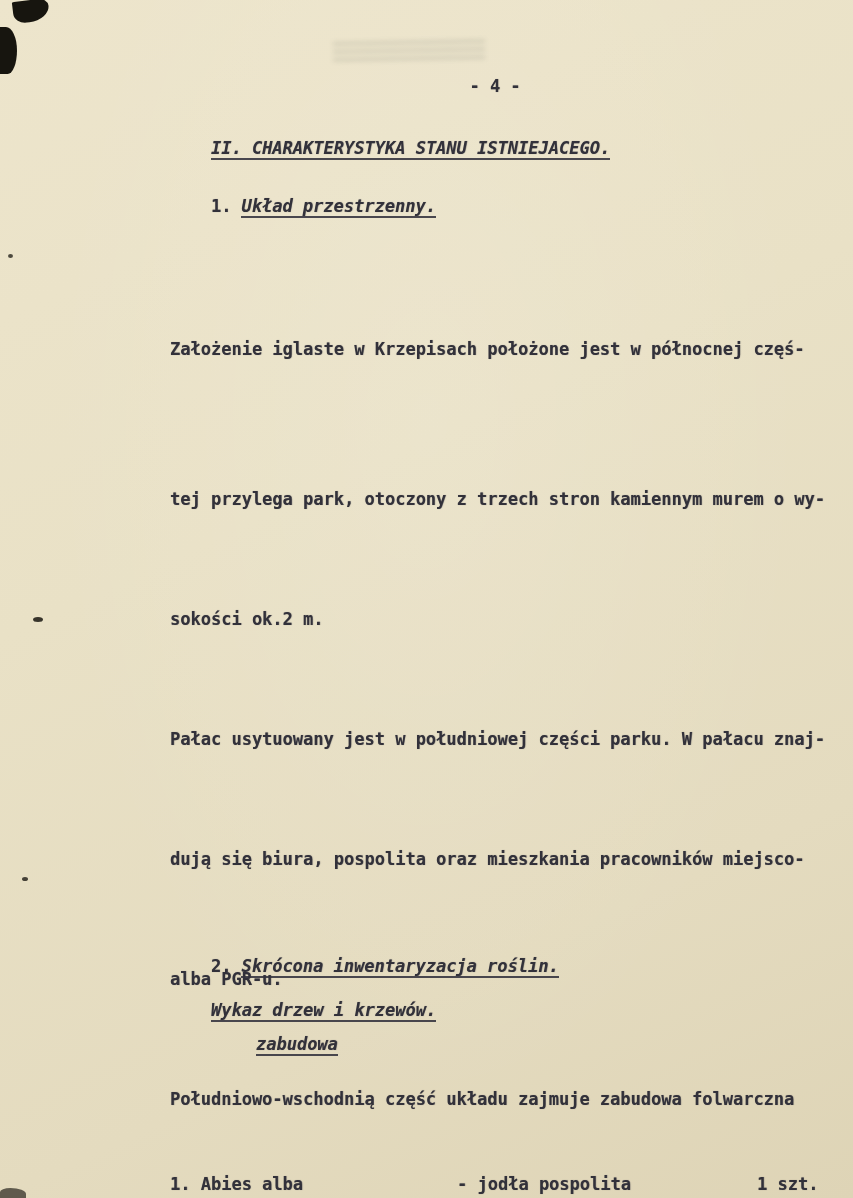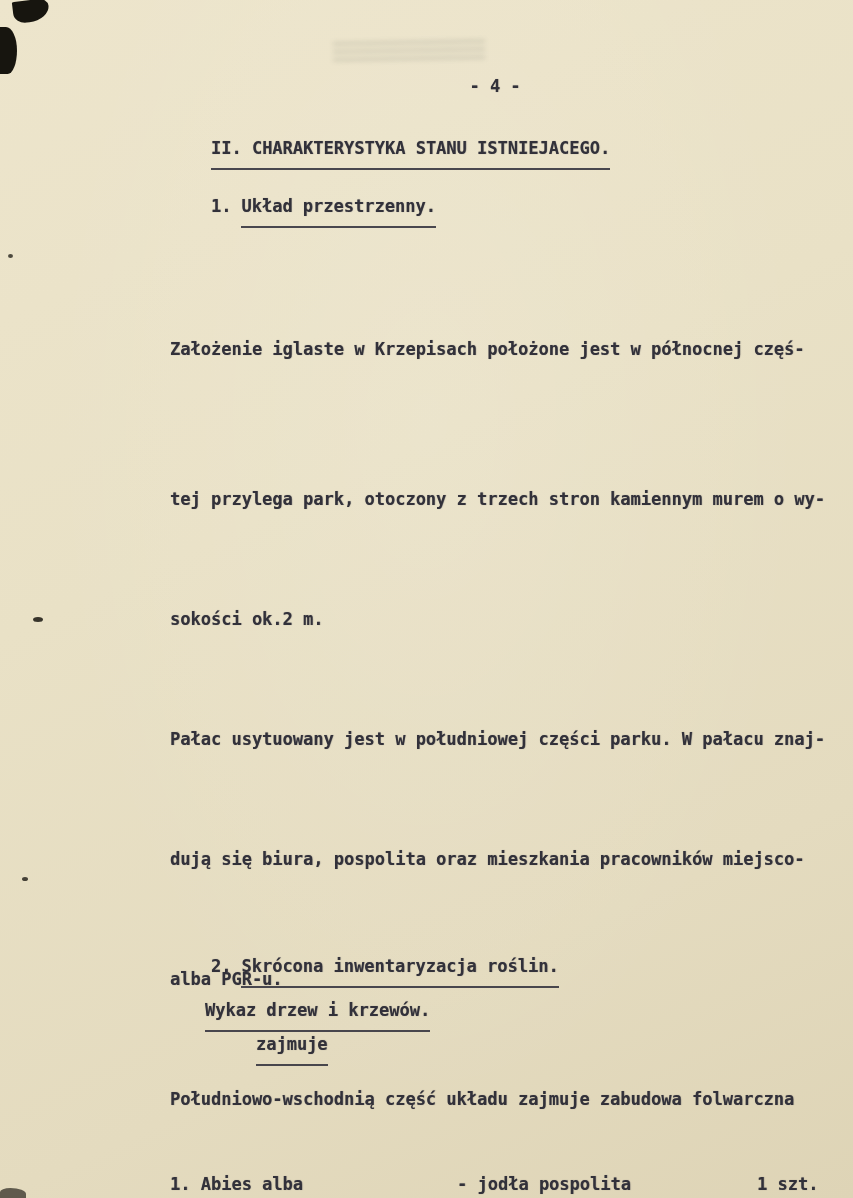--- a/index.html
+++ b/index.html
@@ -16,30 +16,30 @@
     font-weight:bold;
     color:#32313a;
   }
   .txt {
     position:absolute;
     font-size:17px;
     white-space:pre;
     letter-spacing:0;
     text-shadow:0.4px 0.4px 0.8px rgba(50,49,60,0.55);
   }
-  .ul { border-bottom:2px solid rgba(50,49,60,0.88); padding-bottom:10px; }
+  .ul { border-bottom:2px solid rgba(50,49,60,0.88); padding-bottom:0;font-style:italic; }
   .num { margin-right:10px; }
 
   .page-number { top:76px; left:170px; width:650px; text-align:center; }
   .doc-title   { top:118px; left:170px; }
   .sec1-head   { top:176px; left:170px; }
   .body-lines  { top:214px; left:170px; width:666px; line-height:30px; }
   .body-lines .line { height:30px; overflow:visible; }
   .sec2-head   { top:936px; left:170px; }
-  .list-title  { top:980px; left:164px; }
+  .list-title  { top:980px; left:170px; }
   .group-label { top:1014px; left:215px; }
   .plant-table { top:1040px; left:170px; width:666px; line-height:32px; }
   .plant-row   { display:flex; height:32px; }
   .col-latin   { width:287px; }
   .col-polish  { width:300px; }
   .col-qty     { flex:1; }
 
   
   .blob { position:absolute; background:#17150f; }
   .corner-blob { left:13px; top:0; width:36px; height:22px;
@@ -134,21 +134,21 @@
 
   <div class="txt sec2-head">
     <span class="num">2.</span><span class="ul">Skrócona inwentaryzacja roślin.</span>
   </div>
 
   <div class="txt list-title">
     <span class="ul">Wykaz drzew i krzewów.</span>
   </div>
 
   <div class="txt group-label">
-    <span class="ul">zajmuje</span>
+    <span class="ul">zabudowa</span>
   </div>
 
   <div class="txt plant-table">
     
   
       <div class="plant-row">
         <span class="col-latin">1. Abies alba</span>
         <span class="col-polish">- jodła pospolita</span>
         <span class="col-qty">1 szt.</span>
       </div>

